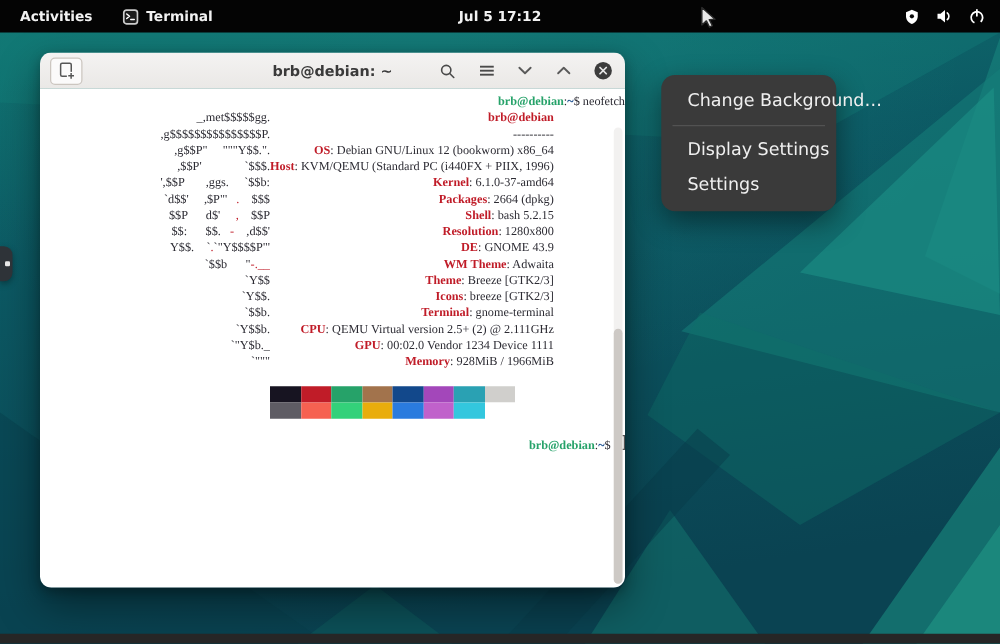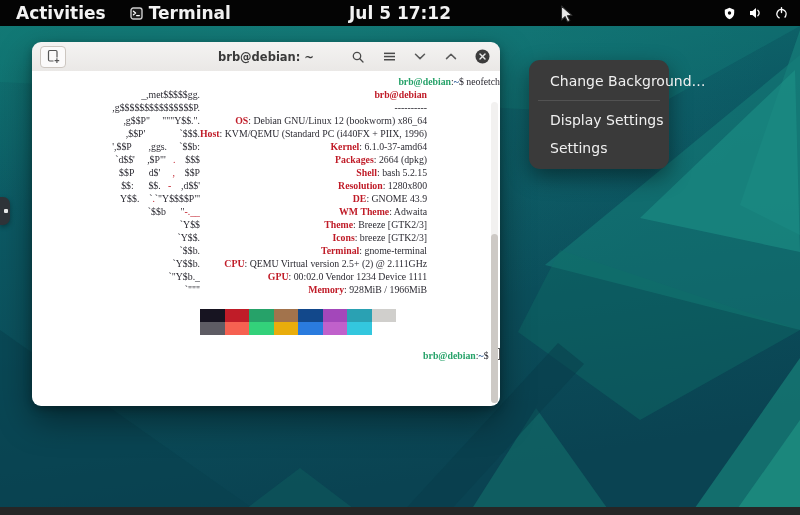--- a/index.html
+++ b/index.html
@@ -5,45 +5,45 @@
   html,body{margin:0;padding:0;background:#111;}
   .screen{position:relative;width:800px;height:515px;overflow:hidden;
     font-family:"DejaVu Sans","Liberation Sans",sans-serif;background:#0b4e5c;}
 
   
   .wallpaper{position:absolute;inset:0;z-index:0;}
   .bottom-strip{position:absolute;left:0;right:0;bottom:0;height:8px;background:#262626;z-index:40;}
 
   
   .topbar{position:absolute;top:0;left:0;right:0;height:26px;background:#040404;color:#f2f2f2;
-    display:flex;align-items:center;z-index:50;font-size:17px;font-weight:700;gap:27px;}
+    display:flex;align-items:center;z-index:50;font-size:11px;font-weight:700;gap:27px;}
   .tb-left{display:flex;align-items:center;gap:18px;padding-left:10px;}
   .activities{padding:2px 6px;border-radius:4px;cursor:default;}
   .app-indicator{display:flex;align-items:center;gap:6px;}
   .clock{position:absolute;left:50%;transform:translateX(-50%);}
   .tb-right{margin-left:auto;display:flex;align-items:center;gap:13px;padding-right:12px;}
   .tb-icon{display:flex;align-items:center;}
 
   
-  .window{position:absolute;left:32px;top:42px;width:468px;height:364px;border-radius:9px;z-index:10;
+  .window{position:absolute;left:32px;top:42px;width:468px;height:428px;border-radius:9px;z-index:10;
     box-shadow:0 14px 34px rgba(0,0,0,.42),0 3px 9px rgba(0,0,0,.28);}
   .titlebar{height:29px;background:linear-gradient(#f4f3f2,#eae8e6);border-bottom:1px solid #cfcac5;
     border-radius:9px 9px 0 0;display:flex;align-items:center;position:relative;}
   .win-title{position:absolute;left:50%;transform:translateX(-50%);font-size:11.5px;font-weight:700;color:#3a3a3a;}
   .tab-btn{margin-left:8px;width:24px;height:20px;border:1px solid #ccc6c0;border-radius:4px;background:#fbfafa;
     display:flex;align-items:center;justify-content:center;}
   .tb-actions{margin-left:auto;display:flex;align-items:center;gap:13px;padding-right:9px;}
   .hb-btn{width:18px;height:18px;display:flex;align-items:center;justify-content:center;background:none;border:none;padding:0;}
 
   .content{position:absolute;top:29px;left:0;right:0;bottom:0;background:#ffffff;border-radius:0 0 9px 9px;
     overflow:hidden;padding:4px 0 0 8px;
     font-family:Liberation Serif, serif;font-size:9.8px;line-height:13px;color:#2c2b33;text-align:right;}
   .tline{white-space:pre;height:13px;}
   .neofetch{display:flex;align-items:flex-start;}
-  .art{width:160px;flex:none;}
+  .art{width:160px;flex:none;margin-left:16px;}
   .art-line{white-space:pre;height:13px;}
   .art-f{color:#2c2b33;}
   .art-r{color:#c01c28;}
   .info-row{white-space:pre;height:13px;}
   .lbl{color:#c01c28;font-weight:700;}
   .nf-title{color:#c01c28;font-weight:700;}
   .pal-row{display:flex;height:13px;}
   .sw{width:24.5px;height:13px;flex:none;}
   .prompt-user{color:#26a269;font-weight:700;}
   .prompt-path{color:#12488b;font-weight:700;}

